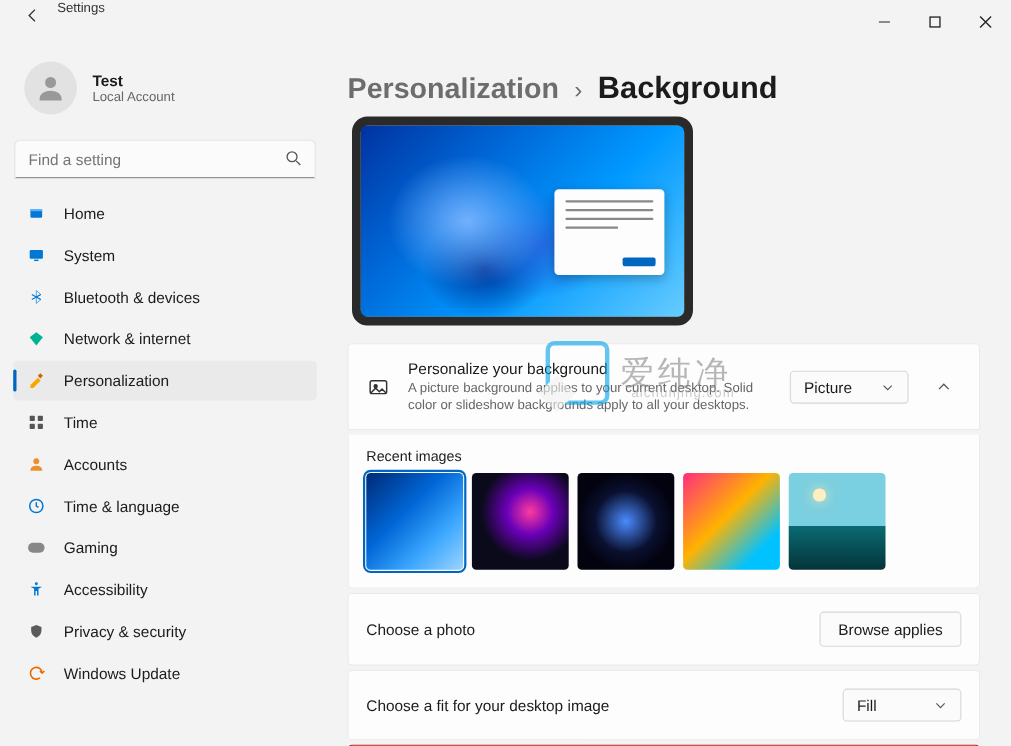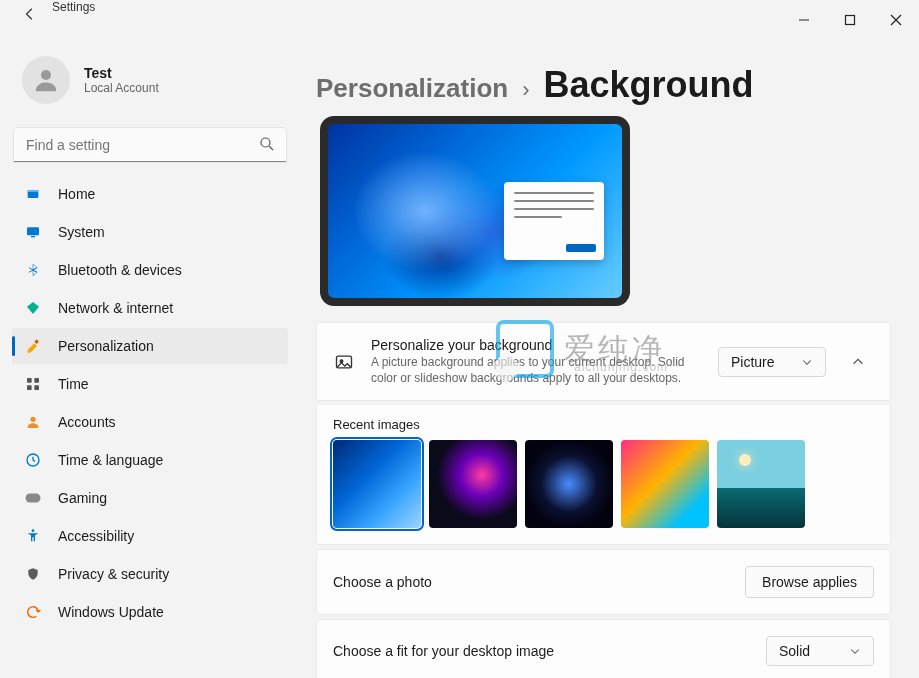--- a/index.html
+++ b/index.html
@@ -22,21 +22,21 @@
 .nav { display: flex; flex-direction: column; gap: 2px; }
 .nav-item { display: flex; align-items: center; gap: 16px; height: 36px; padding: 0 12px; border-radius: 4px; cursor: pointer; position: relative; }
 .nav-item.active { background: #eaeaea; }
 .nav-item.active::before { content: ""; position: absolute; left: 0; top: 8px; bottom: 8px; width: 3px; background: #0067c0; border-radius: 2px; }
 .nav-item .nicon { width: 18px; height: 18px; display: flex; align-items: center; justify-content: center; }
 .nav-item .label { font-size: 14px; }
 .main { flex: 1; padding: 24px 28px 8px 16px; overflow-y: auto; }
 .breadcrumb { display: flex; align-items: baseline; gap: 14px; margin-bottom: 10px; }
 .breadcrumb .parent { font-size: 26px; color: #6d6d6d; font-weight: 600; }
 .breadcrumb .sep { font-size: 22px; color: #6d6d6d; }
-.breadcrumb .current { font-size: 36px; font-weight: 600; }
+.breadcrumb .current { font-size: 28px; font-weight: 600; }
 .preview { width: 310px; height: 190px; border-radius: 14px; border: 8px solid #2a2a2a; margin: 0 0 16px 4px; position: relative; overflow: hidden; background: linear-gradient(135deg, #0033a0 0%, #0066d6 30%, #0099ff 60%, #66ccff 100%); }
 .preview .bloom { position: absolute; inset: -20px; background: radial-gradient(ellipse 120px 100px at 35% 50%, rgba(120,180,255,.95), transparent 60%), radial-gradient(ellipse 110px 90px at 55% 60%, rgba(40,100,220,.9), transparent 55%), radial-gradient(ellipse 100px 80px at 40% 70%, rgba(0,40,140,.9), transparent 58%); }
 .preview .card { position: absolute; right: 18px; top: 58px; width: 100px; height: 78px; background: #fdfdfd; border-radius: 4px; box-shadow: 0 3px 10px rgba(0,0,0,.25); padding: 10px; }
 .preview .card .line { height: 2px; background: #888; margin-bottom: 6px; border-radius: 1px; }
 .preview .card .btn { position: absolute; right: 8px; bottom: 8px; width: 30px; height: 8px; background: #0067c0; border-radius: 2px; }
 .wm { position: absolute; top: 204px; left: 180px; display: flex; align-items: center; gap: 10px; opacity: .6; pointer-events: none; }
 .wm .box { width: 58px; height: 58px; border: 4px solid #00a2e8; border-radius: 8px; position: relative; }
 .wm .box::before { content: ""; position: absolute; left: -6px; bottom: -6px; width: 24px; height: 24px; background: #f3f3f3; transform: rotate(45deg); }
 .wm .text1 { font-size: 30px; color: #888; letter-spacing: 4px; }
 .wm .text2 { position: absolute; left: 78px; top: 40px; font-size: 12px; color: #aaa; letter-spacing: 1px; }
@@ -284,21 +284,21 @@
     </div>
 
     <div class="simple-row">
       <span>Choose a photo</span>
       <span class="btnp">Browse applies</span>
     </div>
 
     <div class="simple-row">
       <span>Choose a fit for your desktop image</span>
       <div class="select">
-        <span>Solid</span>
+        <span>Fill</span>
         <svg width="12" height="12" viewBox="0 0 16 16">
             <path d="M3 6l5 5 5-5" stroke="#555" stroke-width="1.4" fill="none"></path>
           </svg>
       </div>
     </div>
 
     <div class="depth-row">
       
       
       

